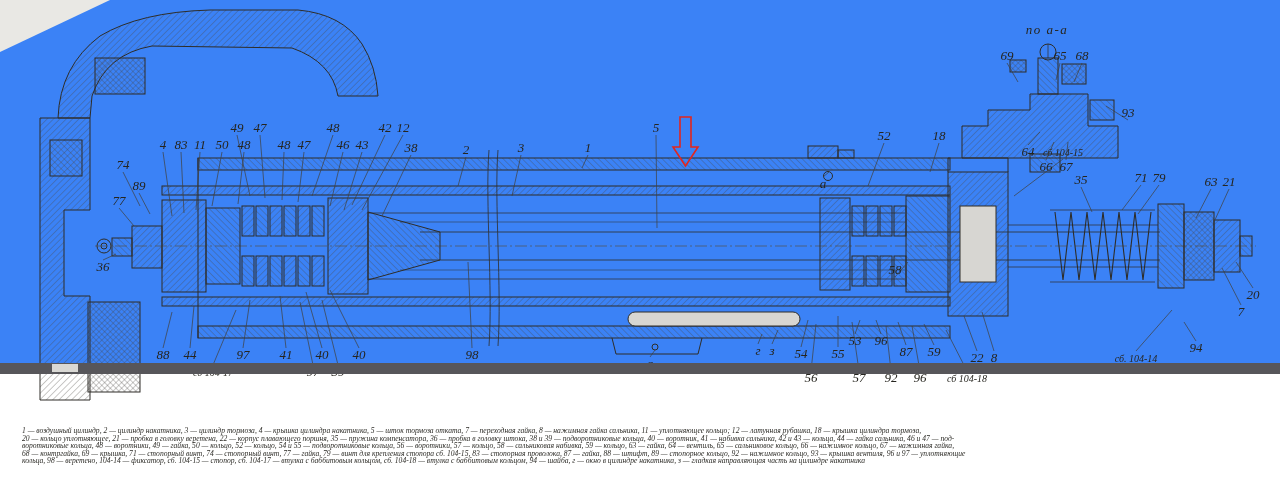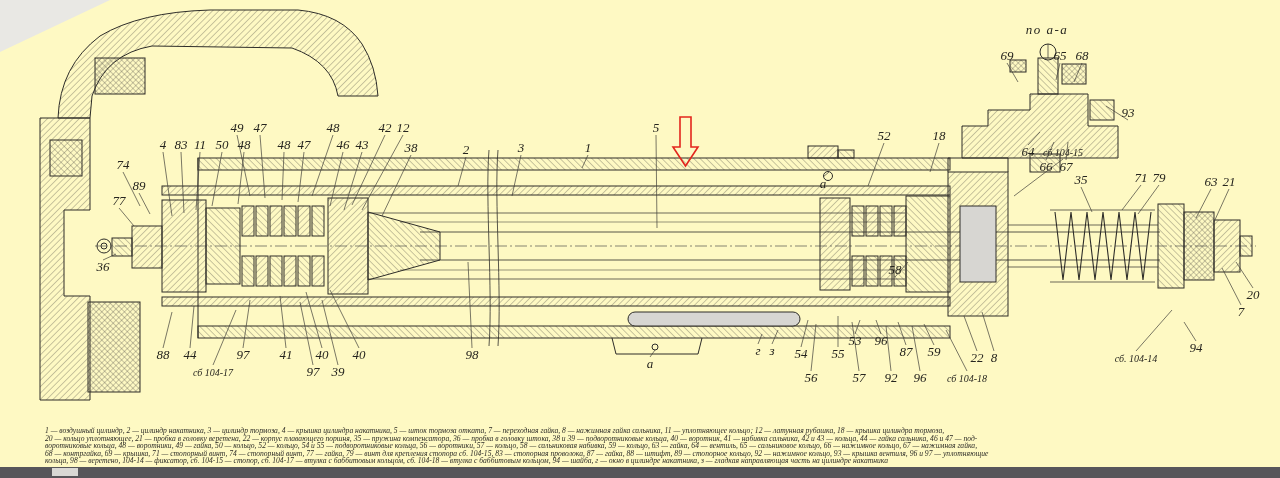--- a/index.html
+++ b/index.html
@@ -1,37 +1,37 @@
 <!DOCTYPE html>
 <html><head>
 <meta charset="utf-8">
 <style>
   * { margin:0; padding:0; box-sizing:border-box; }
   html,body { width:1280px; height:478px; overflow:hidden; }
   .page {
-    position:relative; width:1280px; height:478px;
-    background:#fef9c3;
+    position:relative; width:1280px; height:374px;
+    background:#3b82f6;
     font-family:"Liberation Serif", serif;
   }
   .corner {
     position:absolute; top:0; left:0; width:110px; height:52px;
     background:#e9e8e4; clip-path:polygon(0 0,100% 0,0 100%);
   }
   svg.fig { position:absolute; top:0; left:0; display:block; }
   .caption {
     position:absolute; top:406px; left:0; width:100%;
     text-align:center; font-size:13px; color:#25241f; letter-spacing:0.3px;
   }
   .fig-num { font-style:italic; margin-right:7px; }
   .legend {
     position:absolute; top:427px; left:22px; right:16px;
     font-style:italic; font-size:7.6px; line-height:7.6px;
     color:#2c2b26; text-align:justify;
   }
-  .legend-line { white-space:normal;margin-left:23px; }
+  .legend-line { white-space:normal; }
   .bottom-bar {
     position:absolute; bottom:0; left:0; width:100%; height:11px;
     background:#57565a;
   }
   .bottom-notch {
     position:absolute; bottom:2px; left:52px; width:26px; height:8px;
     background:#d9d8d4;
   }
   .callout {
     font-family:"Liberation Serif", serif; font-style:italic;

